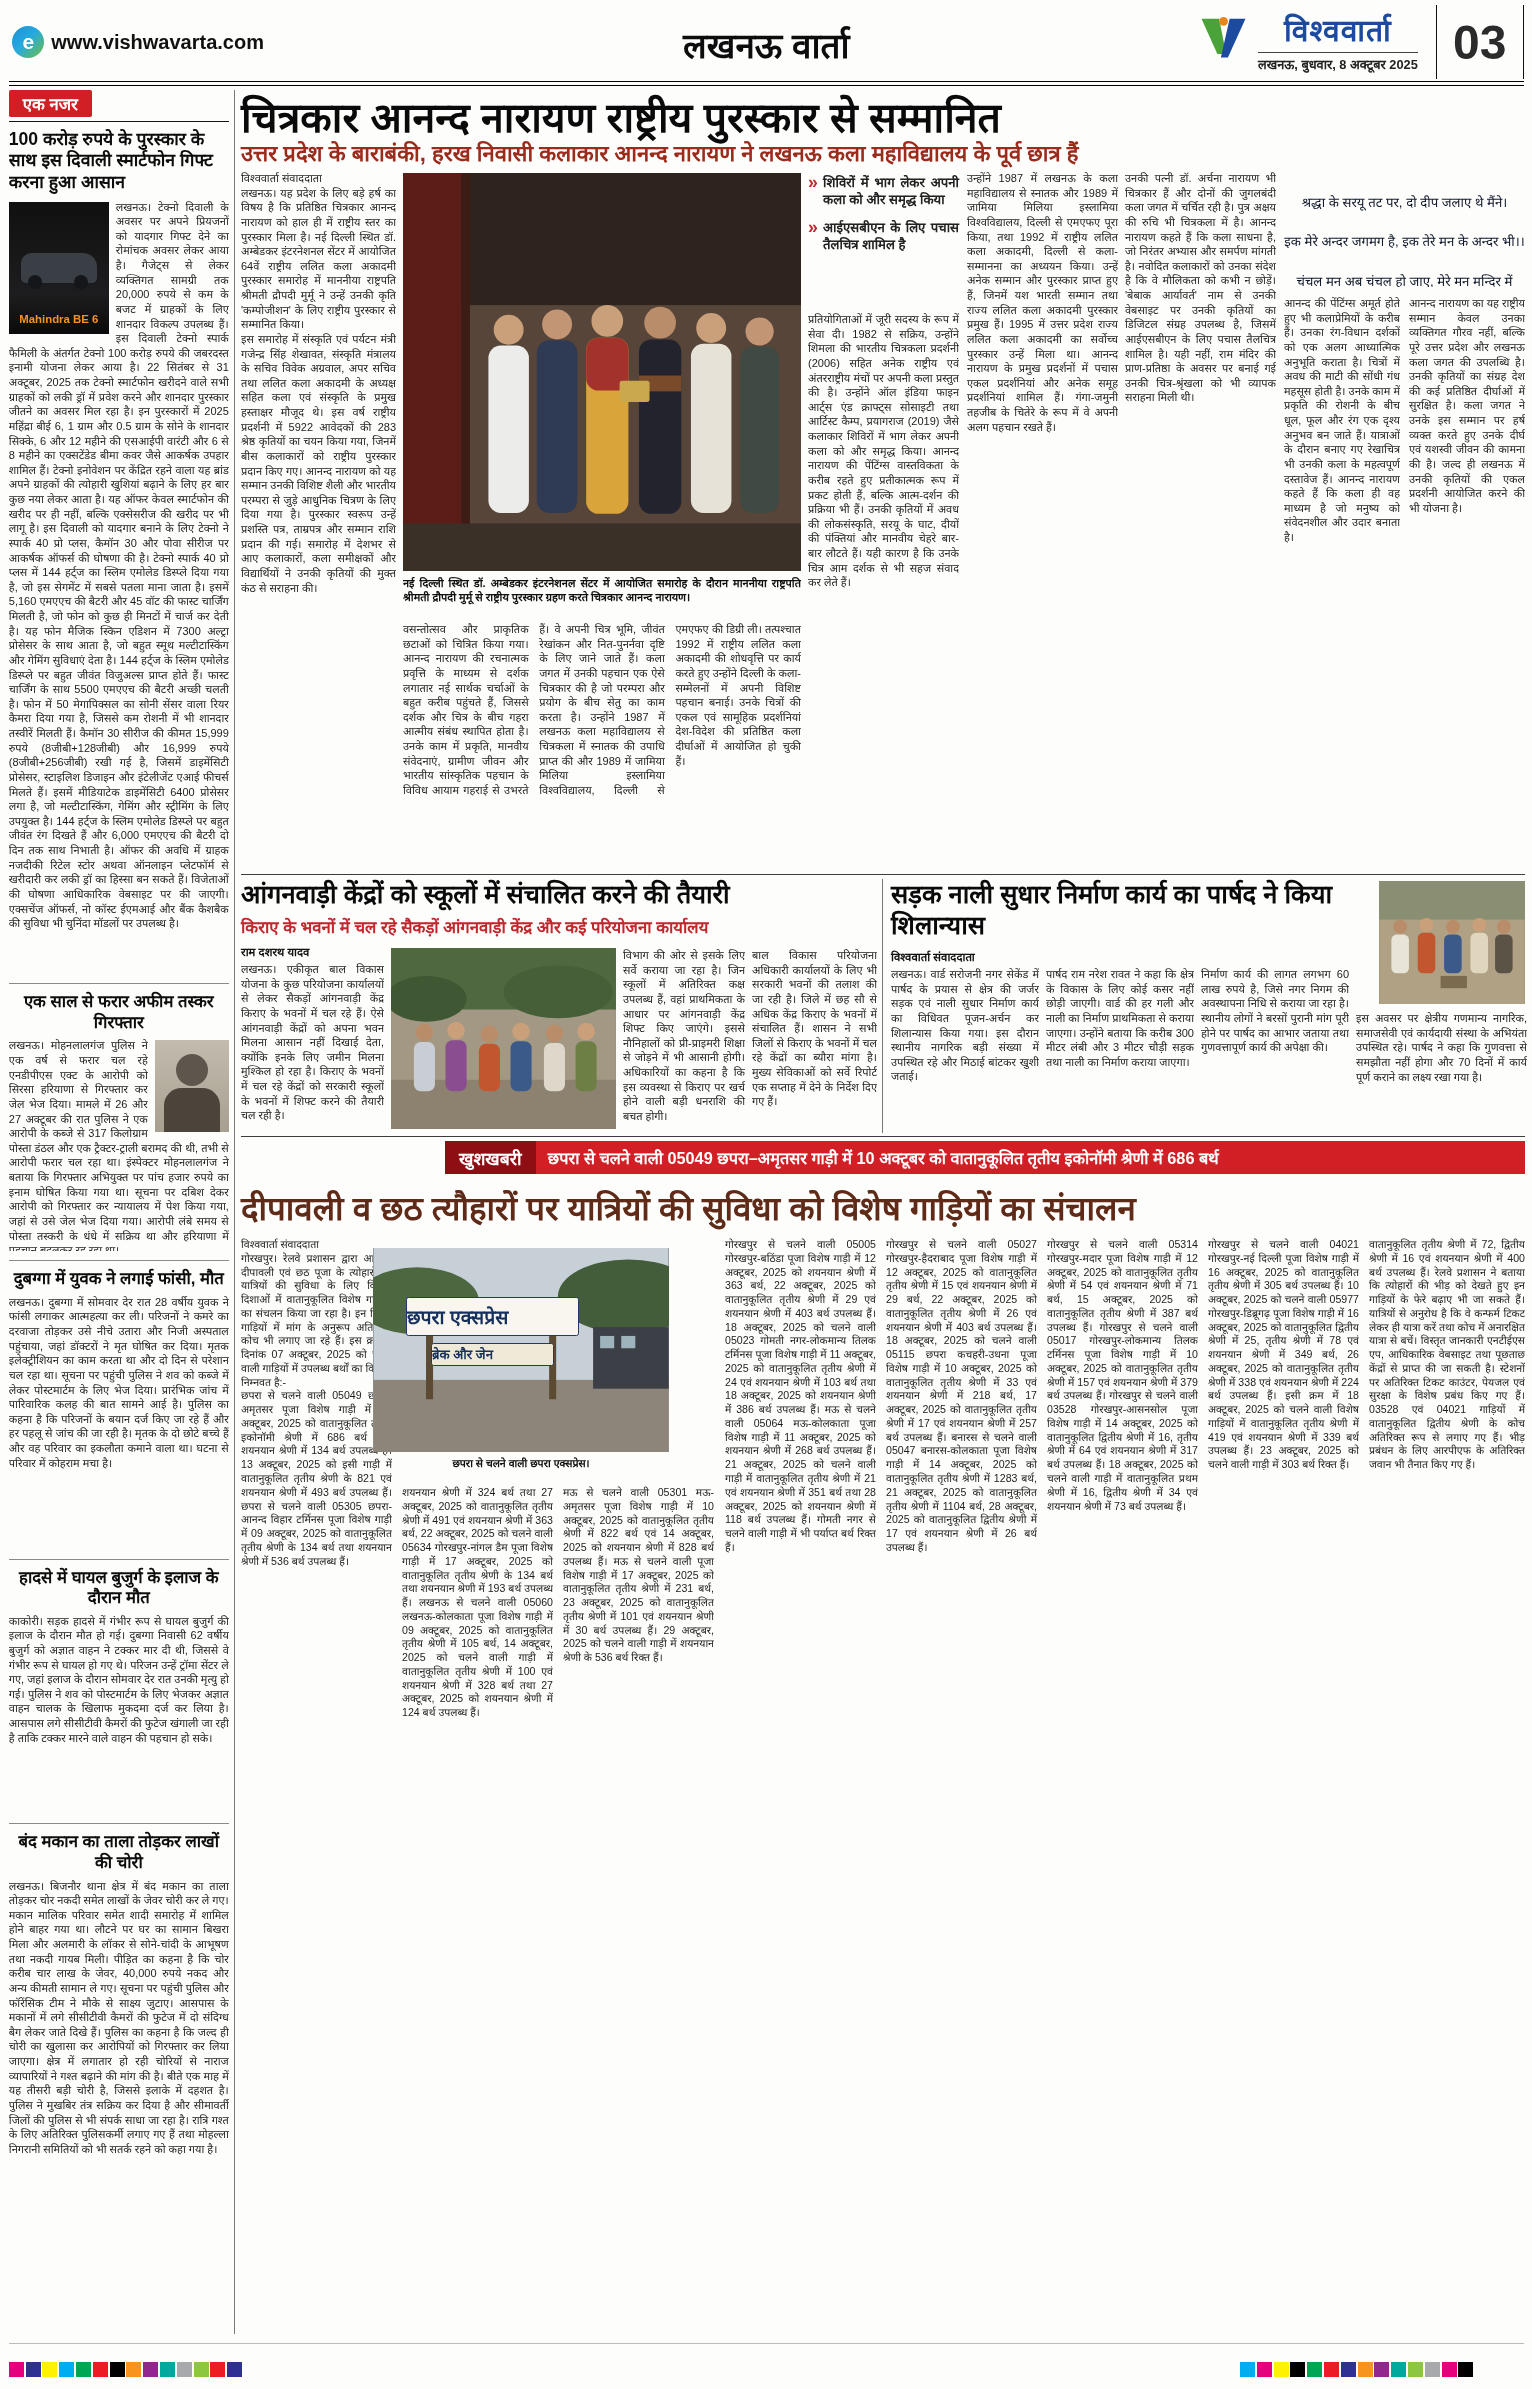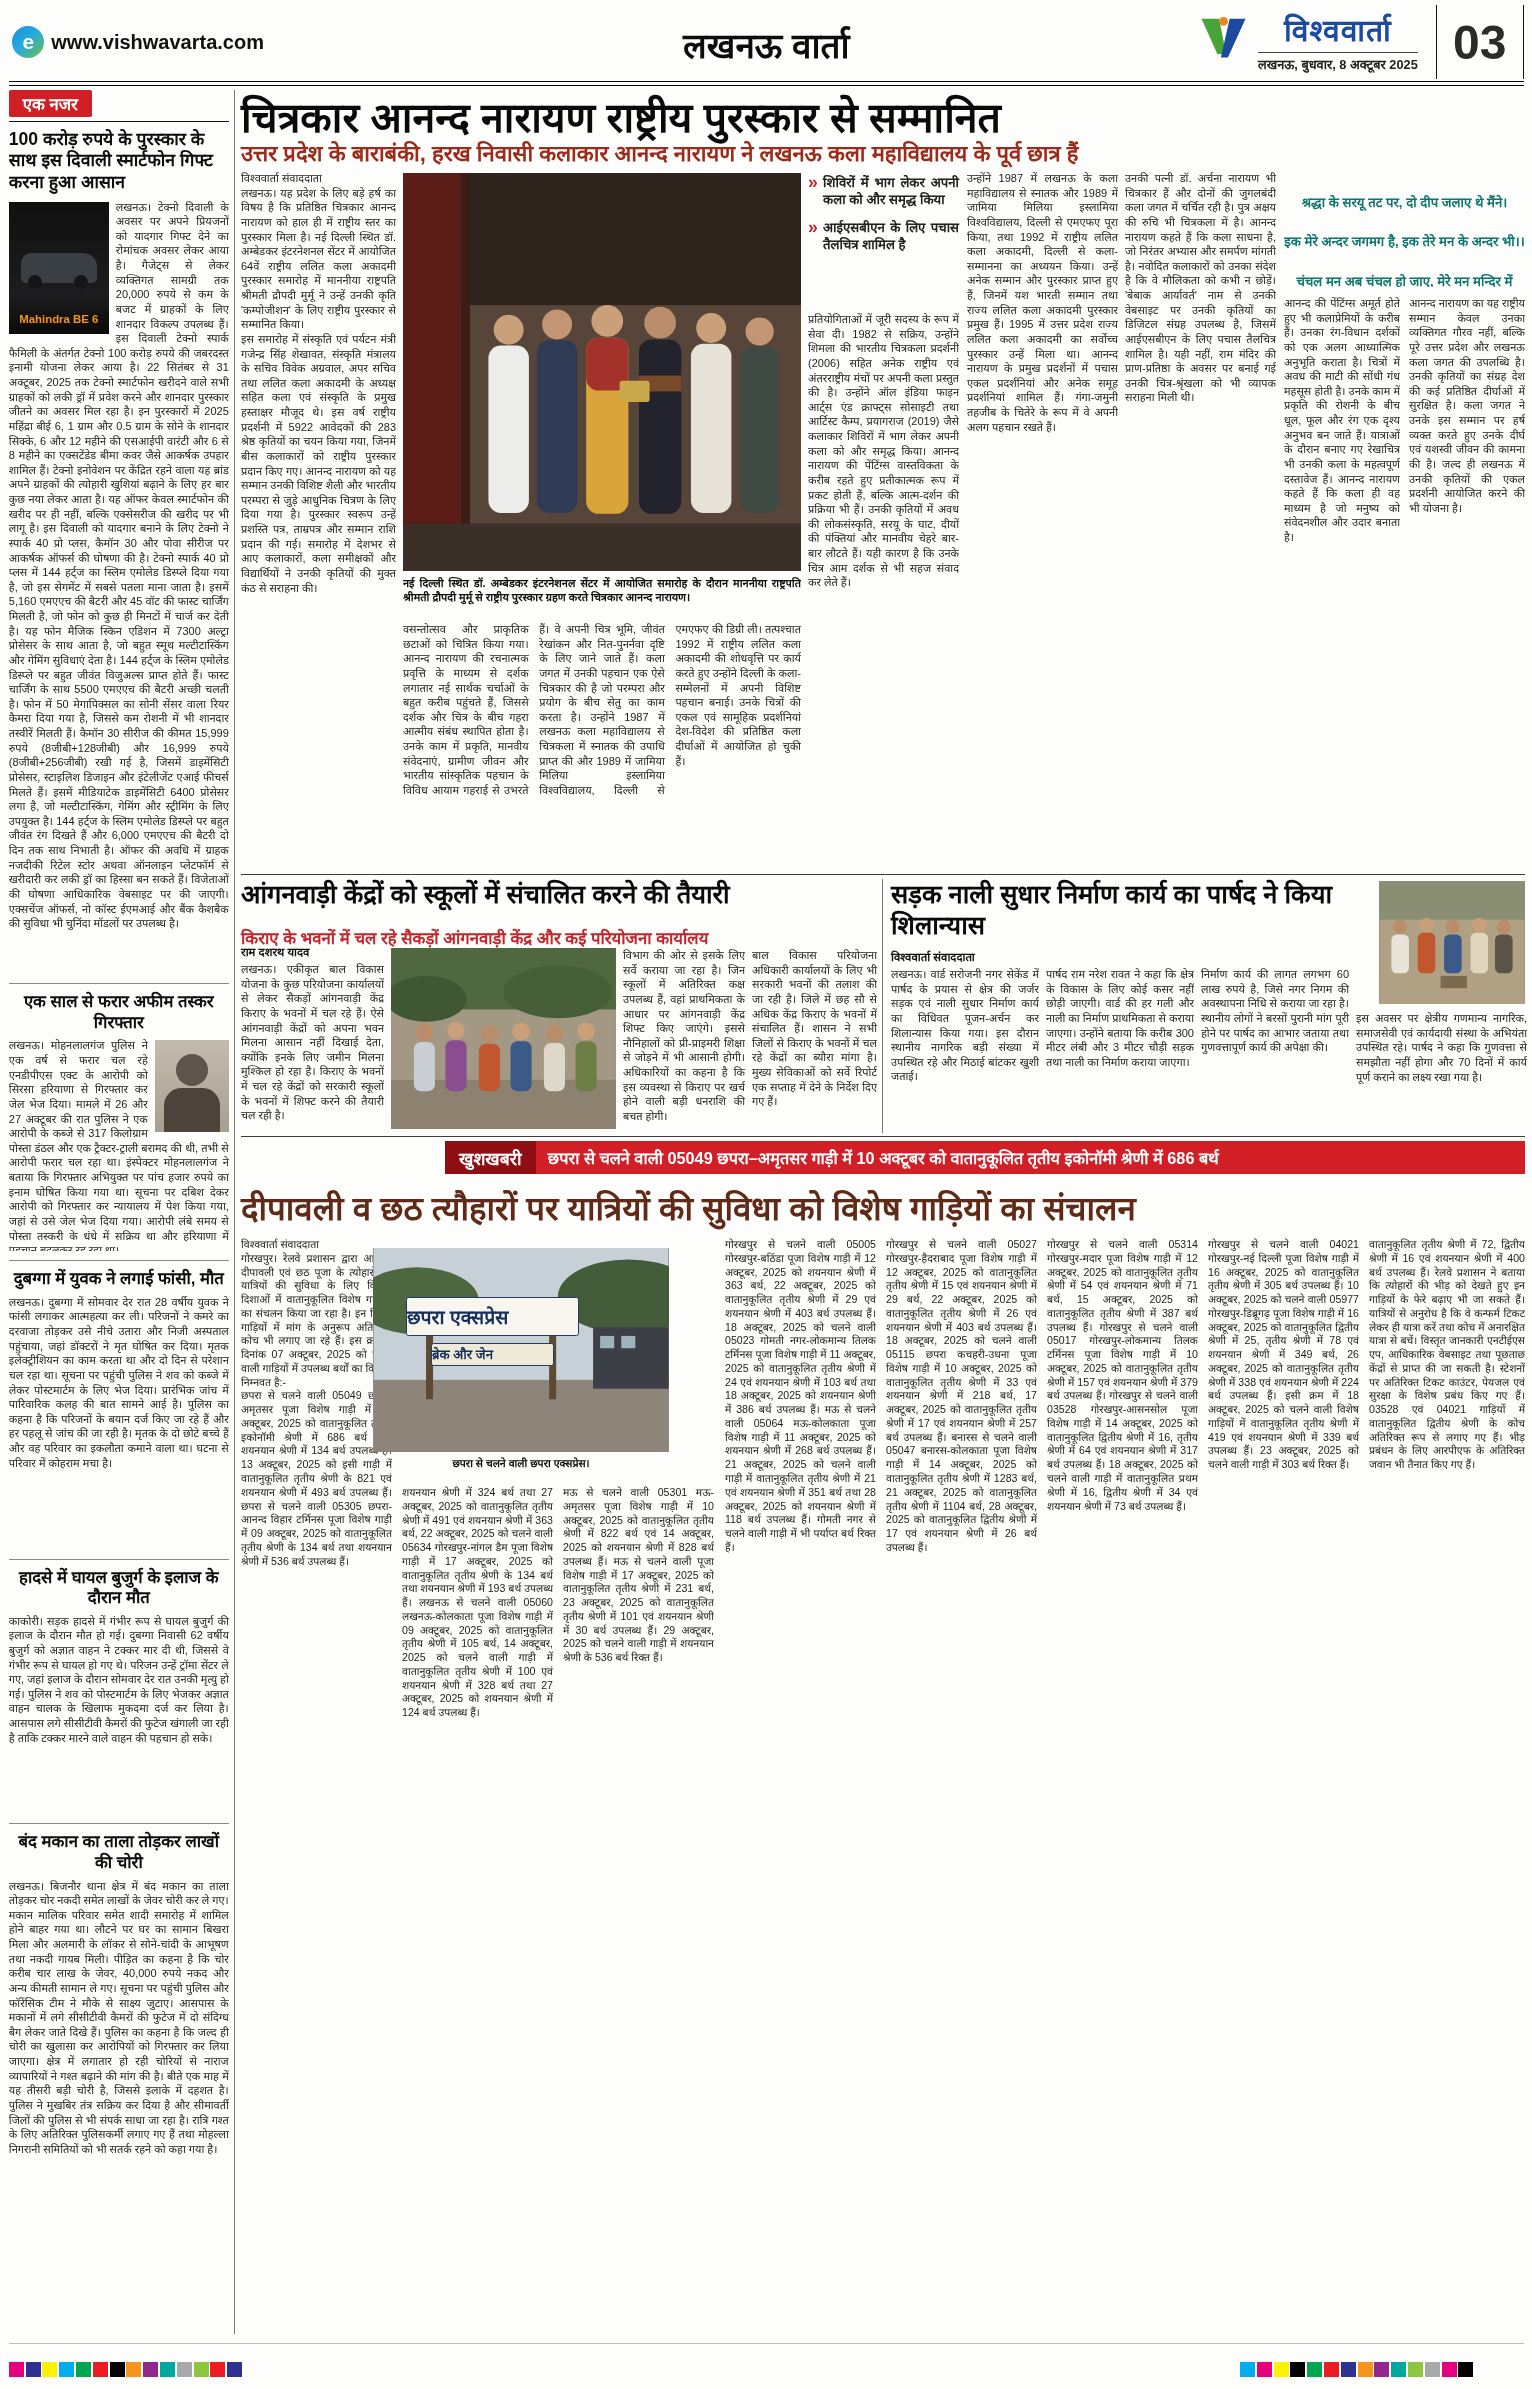--- a/index.html
+++ b/index.html
@@ -39,21 +39,21 @@
   .sb-body{font-size:11px;line-height:1.33;text-align:justify;color:#1c1c1c;overflow:hidden}
   
   .lead{left:241px;top:88px;width:1284px;height:784px}
   .lead-head{left:0;top:0;width:1284px;font-size:41px;font-weight:bold;color:#0a0a0a;white-space:nowrap}
   .lead-sub{left:0;top:49px;width:1284px;font-size:22px;font-weight:bold;color:#9b2c1c}
   .photo-frame{background:#222;overflow:hidden}
   .caption{font-size:11px;line-height:1.3;text-align:justify;color:#111;font-weight:bold;overflow:hidden}
   .quote-item{display:flex;gap:5.3px;margin-bottom:10.6px}
   .quote-mark{color:#c1272d;font-weight:bold;font-size:17.6px;line-height:1}
   .quote-txt{font-size:13.2px;font-weight:bold;line-height:1.3;color:#222;text-align:justify}
-  .poem{font-size:13.2px;font-weight:bold;line-height:1.5;color:#0f766e;text-align:center;white-space:pre-line;overflow:hidden}
+  .poem{font-size:13.2px;font-weight:normal;line-height:1.5;color:#0f172a;text-align:center;white-space:pre-line;overflow:hidden}
   .cols3{column-count:3;column-gap:10.6px}
   .h-rule{border-top:0.9px solid #3c3c3c}
   
   .mid-head{font-size:25.5px;font-weight:bold;line-height:1.2;color:#0a0a0a}
   .mid-sub{font-size:16.7px;font-weight:bold;color:#c1272d}
   .byline{font-size:11.4px;font-weight:bold;color:#111}
   
   .strip{display:flex;align-items:stretch;height:33px;overflow:hidden}
   .strip-label{background:#8e0e13;color:#fff;font-weight:bold;font-size:17.6px;display:flex;align-items:center;padding:0 14px;white-space:nowrap}
   .strip-text{background:#d21f26;color:#fff;font-weight:bold;font-size:16.3px;display:flex;align-items:center;padding:0 12.3px;flex:1;white-space:nowrap;overflow:hidden}
@@ -197,21 +197,21 @@
       
     </div>
     <div class="abs t" style="left:1043px;top:208px;width:116px;height:571px">आनन्द की पेंटिंग्स अमूर्त होते हुए भी कलाप्रेमियों के करीब हैं। उनका रंग-विधान दर्शकों को एक अलग आध्यात्मिक अनुभूति कराता है। चित्रों में अवध की माटी की सोंधी गंध महसूस होती है। उनके काम में प्रकृति की रोशनी के बीच धूल, फूल और रंग एक दृश्य अनुभव बन जाते हैं। यात्राओं के दौरान बनाए गए रेखाचित्र भी उनकी कला के महत्वपूर्ण दस्तावेज हैं। आनन्द नारायण कहते हैं कि कला ही वह माध्यम है जो मनुष्य को संवेदनशील और उदार बनाता है।</div>
     <div class="abs t" style="left:1168px;top:208px;width:116px;height:571px">आनन्द नारायण का यह राष्ट्रीय सम्मान केवल उनका व्यक्तिगत गौरव नहीं, बल्कि पूरे उत्तर प्रदेश और लखनऊ कला जगत की उपलब्धि है। उनकी कृतियों का संग्रह देश की कई प्रतिष्ठित दीर्घाओं में सुरक्षित है। कला जगत ने उनके इस सम्मान पर हर्ष व्यक्त करते हुए उनके दीर्घ एवं यशस्वी जीवन की कामना की है। जल्द ही लखनऊ में उनकी कृतियों की एकल प्रदर्शनी आयोजित करने की भी योजना है।</div>
   </div>
 
   <div class="abs h-rule" style="left:241px;top:874px;width:1284px"></div>
 
   <div class="abs" style="left:241px;top:879px;width:636px;height:254px">
     <div class="mid-head">आंगनवाड़ी केंद्रों को स्कूलों में संचालित करने की तैयारी</div>
-    <div class="mid-sub" style="margin-top:16px">किराए के भवनों में चल रहे सैकड़ों आंगनवाड़ी केंद्र और कई परियोजना कार्यालय</div>
+    <div class="mid-sub" style="margin-top:5px">किराए के भवनों में चल रहे सैकड़ों आंगनवाड़ी केंद्र और कई परियोजना कार्यालय</div>
     <div class="abs byline" style="left:0;top:65px">राम दशरथ यादव</div>
     <div class="abs t" style="left:0;top:83px;width:143px;height:171px">लखनऊ। एकीकृत बाल विकास योजना के कुछ परियोजना कार्यालयों से लेकर सैकड़ों आंगनवाड़ी केंद्र किराए के भवनों में चल रहे हैं। ऐसे आंगनवाड़ी केंद्रों को अपना भवन मिलना आसान नहीं दिखाई देता, क्योंकि इनके लिए जमीन मिलना मुश्किल हो रहा है। किराए के भवनों में चल रहे केंद्रों को सरकारी स्कूलों के भवनों में शिफ्ट करने की तैयारी चल रही है।</div>
     <div class="abs photo-frame" style="left:150px;top:69px;width:225px;height:181px">
       <svg width="225" height="181" viewBox="0 0 256 206">
         <rect width="256" height="206" fill="#a39884"></rect>
         <rect width="256" height="70" fill="#50683f"></rect>
         <ellipse cx="40" cy="58" rx="46" ry="26" fill="#3f5733"></ellipse>
         <ellipse cx="190" cy="50" rx="62" ry="30" fill="#465f38"></ellipse>
         <rect y="150" width="256" height="56" fill="#8d8270"></rect>
         <g>

